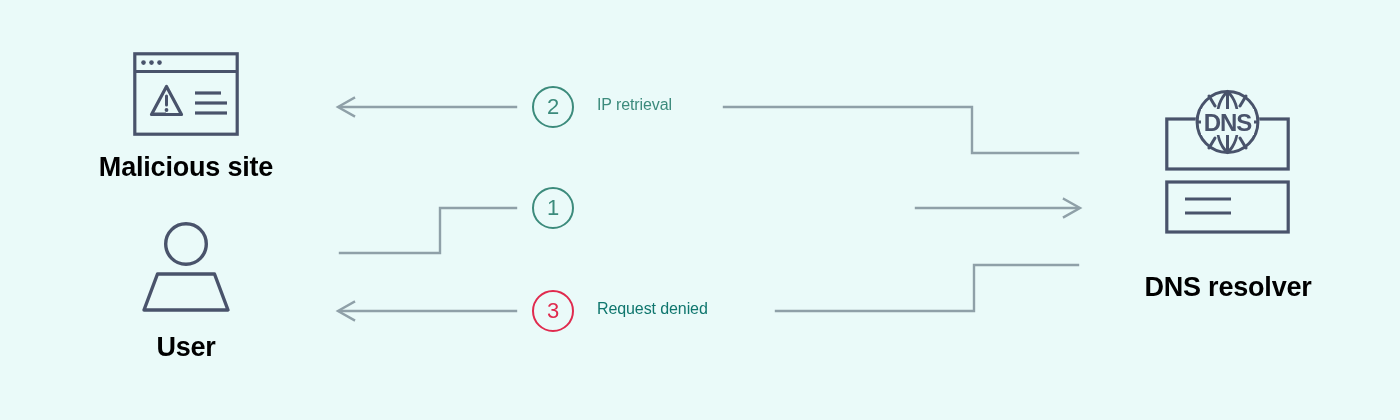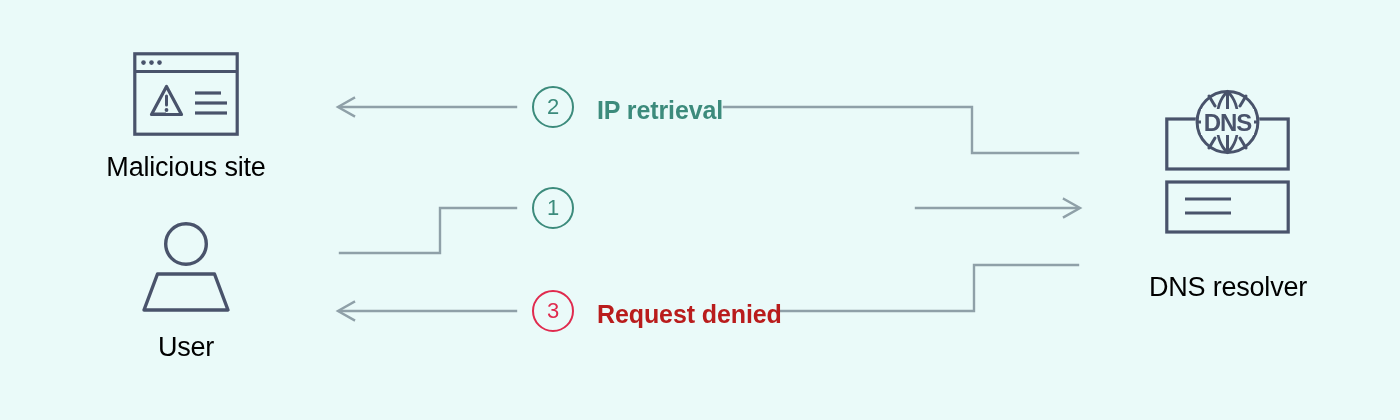--- a/index.html
+++ b/index.html
@@ -18,21 +18,21 @@
     width: 1400px;
     height: 304px;
     background: #eafaf9;
   }
 
   
   .node-label {
     position: absolute;
     color: #000000;
     font-size: 27px;
-    font-weight: 400;
+    font-weight: 700;
     letter-spacing: -0.2px;
     white-space: nowrap;
     text-align: center;
   }
   #malicious-site-label { left: 0; top: 152px; width: 372px; }
   #user-label           { left: 0; top: 332px; width: 372px; }
   #dns-resolver-label   { left: 1060px; top: 272px; width: 336px; }
 
   
   .step-badge {
@@ -49,27 +49,27 @@
     font-weight: 400;
     color: #3c8b7c;
     background: transparent;
   }
   .step-badge.denied {
     border-color: #e02a4e;
     color: #e02a4e;
   }
   .step-text {
     position: absolute;
-    font-size: 25px;
-    font-weight: 700;
+    font-size: 16px;
+    font-weight: 400;
     color: #3c8b7c;
     white-space: nowrap;
     letter-spacing: -0.1px;
   }
-  .step-text.denied { color: #b91c1c; }
+  .step-text.denied { color: #0f766e; }
 
   
   #badge-2 { left: 532px; top:  86px; }
   #badge-1 { left: 532px; top: 187px; }
   #badge-3 { left: 532px; top: 290px; }
 
   #text-2 { left: 597px; top:  96px; }
   #text-1 { left: 597px; top: 197px; }
   #text-3 { left: 597px; top: 300px; }
 

